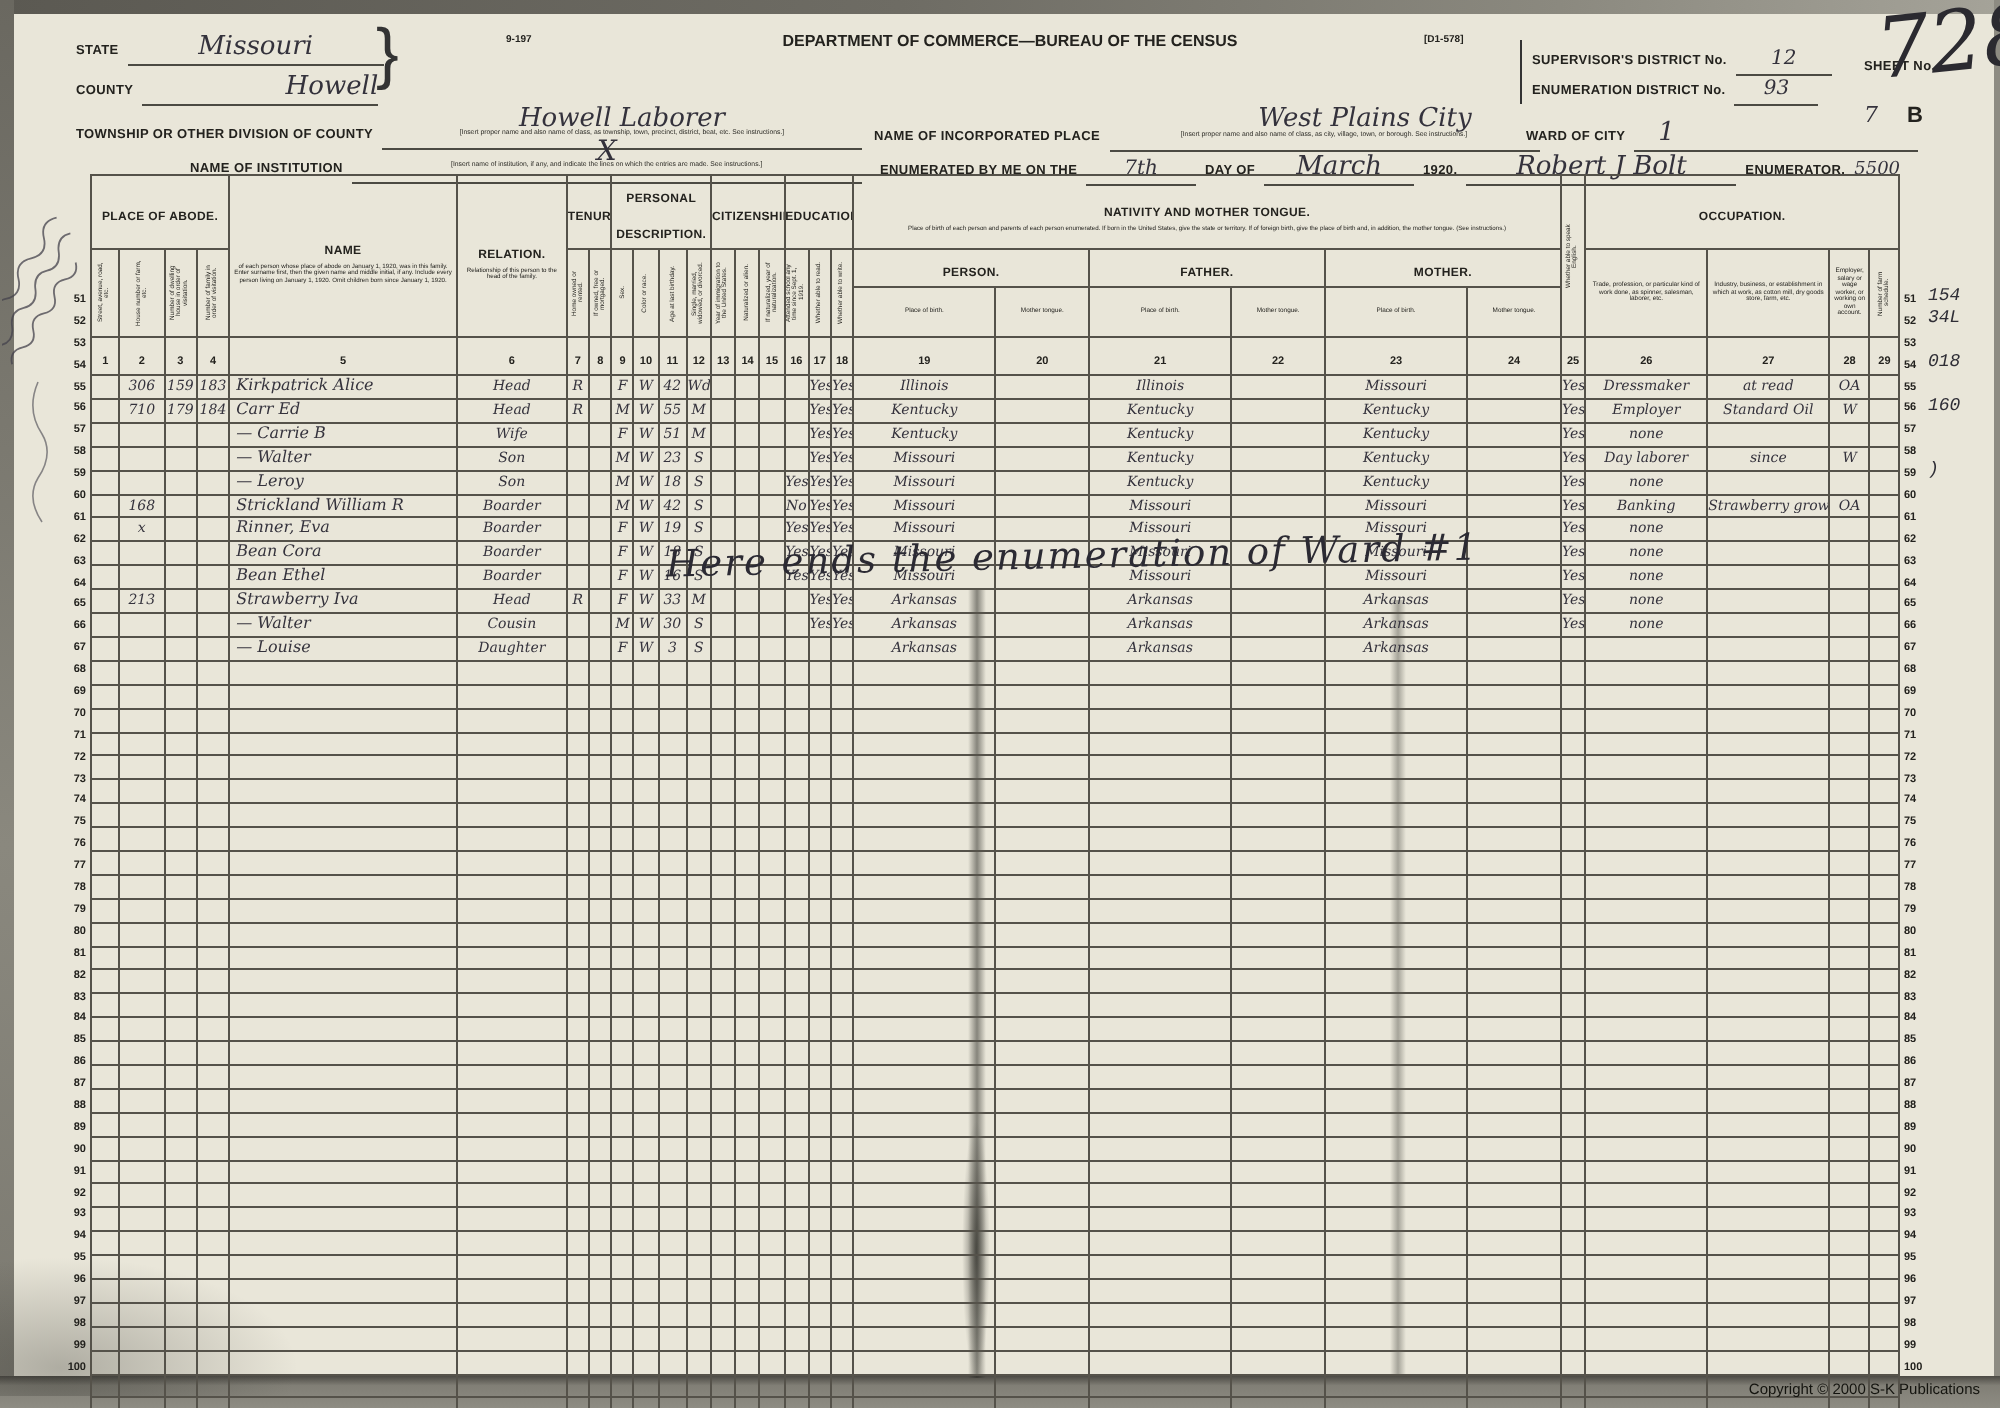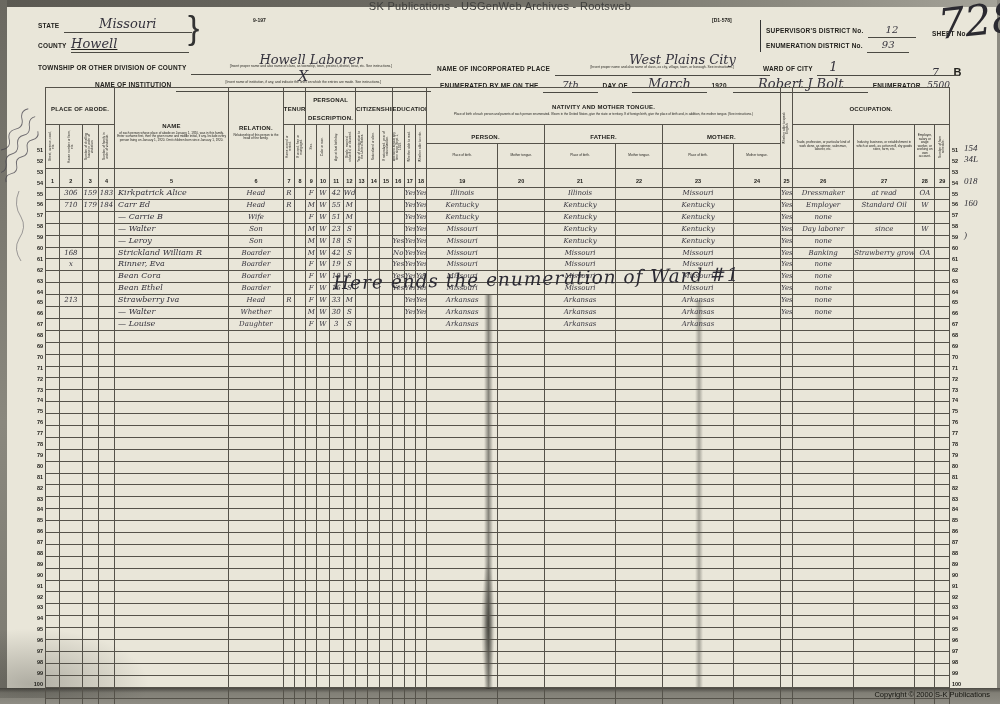--- a/index.html
+++ b/index.html
@@ -42,66 +42,66 @@
   .vtxt{writing-mode:vertical-rl;transform:rotate(180deg);font-size:3.2px;font-weight:normal;line-height:1;max-height:33px;margin:0 auto;display:block;}
   .htxt{font-size:3.2px;font-weight:normal;line-height:1.1;display:block;padding:0 1px;}
   .numcell{font-size:5.5px;}
   #census tbody td{height:10.9px;font-size:7px;text-align:center;line-height:10.9px;}
   #census tbody td.namec{text-align:left;padding-left:3px;font-size:8px;}
   #census tbody td .hwv{display:block;overflow:visible;white-space:nowrap;}
   .numstrip{position:absolute;top:145px;width:14px;font-size:5.5px;font-weight:bold;color:#22211d;}
   .numstrip span{display:block;height:10.9px;line-height:10.9px;}
   #nums-left{left:29px;text-align:right;}
   #nums-right{left:952px;text-align:left;}
-  .mnote{position:absolute;font-family:Liberation Serif, serif;font-style:italic;font-size:9px;color:#2f2e36;white-space:nowrap;}
+  .mnote{position:absolute;font-family:Liberation Mono, monospace;font-style:italic;font-size:9px;color:#2f2e36;white-space:nowrap;}
   .annot{position:absolute;left:333px;top:268px;font-family:"DejaVu Serif",serif;font-style:italic;font-size:18.5px;color:#2b2a33;transform:rotate(-1.2deg);letter-spacing:1px;white-space:nowrap;}
   .hwbig{font-size:13px;}
   .hwmed{font-size:11px;}
 </style>
 </head>
 <body>
 
 <div id="page">
   <div class="edge-top"></div>
   <div class="edge-left"></div>
   <div class="edge-right"></div>
   <div class="edge-bottom"></div>
   <div class="fold1"></div>
   <div class="fold1b"></div>
   <div class="fold2"></div>
   <div class="smudge-bl"></div>
 
-  <div class="watermark">SK Publications - USGenWeb Archives - Rootsweb</div>
 
   <div class="abs" style="left:253px;top:17px;font-size:5px;font-weight:bold;">9-197</div>
+  <div class="dept">DEPARTMENT OF COMMERCE—BUREAU OF THE CENSUS</div>
   <div class="abs" style="left:712px;top:17px;font-size:5px;font-weight:bold;">[D1-578]</div>
 
   <div class="abs" style="left:38px;top:14px;white-space:nowrap;">
     <span class="lbl">STATE</span>
     <span class="fld" style="display:inline-block;width:128px;text-align:center;"><span class="hw hwbig">Missouri</span></span>
   </div>
   <div class="abs" style="left:38px;top:34px;white-space:nowrap;">
     <span class="lbl">COUNTY</span>
-    <span class="fld" style="display:inline-block;width:118px;text-align:left;text-decoration:underline;"><span class="hw hwbig">Howell</span></span>
+    <span class="fld" style="display:inline-block;width:118px;text-align:right;"><span class="hw hwbig">Howell</span></span>
   </div>
   <div class="brace">}</div>
 
   <div class="supbox">
     <div class="row">
       <span class="lbl">SUPERVISOR'S DISTRICT No.</span>
       <span class="fld" style="display:inline-block;width:48px;text-align:center;"><span class="hw" style="font-size:10px;">12</span></span>
     </div>
     <div class="row">
       <span class="lbl">ENUMERATION DISTRICT No.</span>
       <span class="fld" style="display:inline-block;width:42px;text-align:center;"><span class="hw" style="font-size:10px;">93</span></span>
     </div>
   </div>
   <div class="sheetbox">
     <span class="lbl">SHEET No.</span>
-    <div style="margin-top:22px;">
+    <div style="margin-top:8px;">
       <span class="hw hwmed">7</span>
       <span style="font-weight:bold;font-size:11px;margin-left:10px;">B</span>
     </div>
   </div>
   <div class="scrawl hw">728</div>
 
   <div class="abs" style="left:38px;top:56px;white-space:nowrap;">
     <span class="lbl">TOWNSHIP OR OTHER DIVISION OF COUNTY</span>
     <span class="fld" style="display:inline-block;width:240px;text-align:center;position:relative;">
       <span class="hw hwbig" style="position:relative;top:-6px;">Howell Laborer</span>
@@ -942,21 +942,21 @@
         </tr>
         <tr>
           <td></td>
           <td></td>
           <td></td>
           <td></td>
           <td class="namec">
             <span class="hw hwv">— Walter</span>
           </td>
           <td>
-            <span class="hw hwv">Whether</span>
+            <span class="hw hwv">Cousin</span>
           </td>
           <td></td>
           <td></td>
           <td>
             <span class="hw hwv">M</span>
           </td>
           <td>
             <span class="hw hwv">W</span>
           </td>
           <td>

